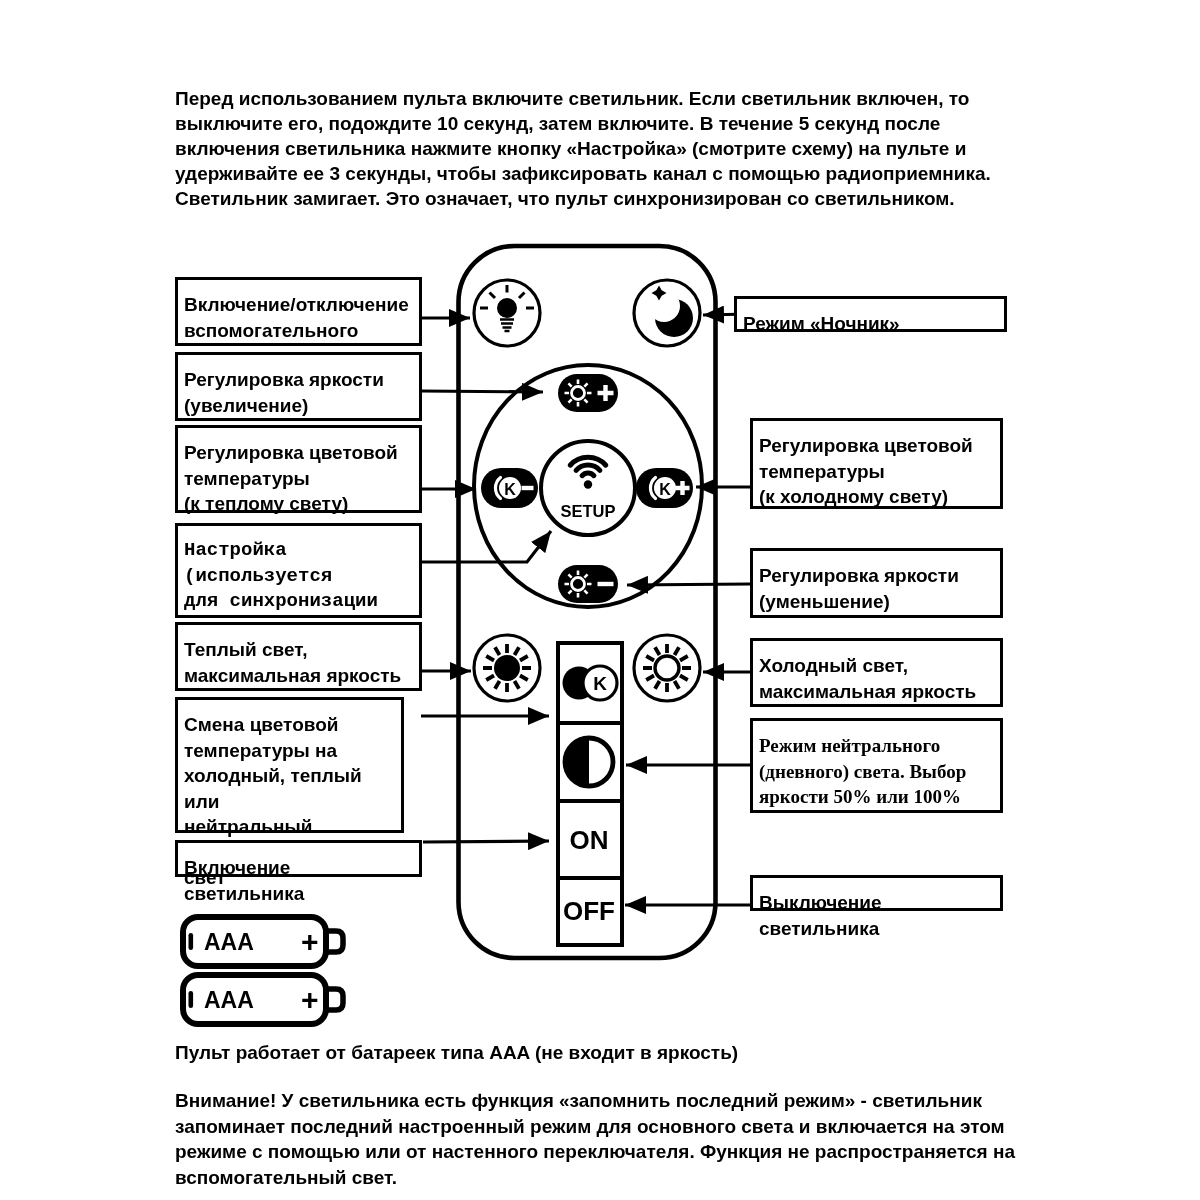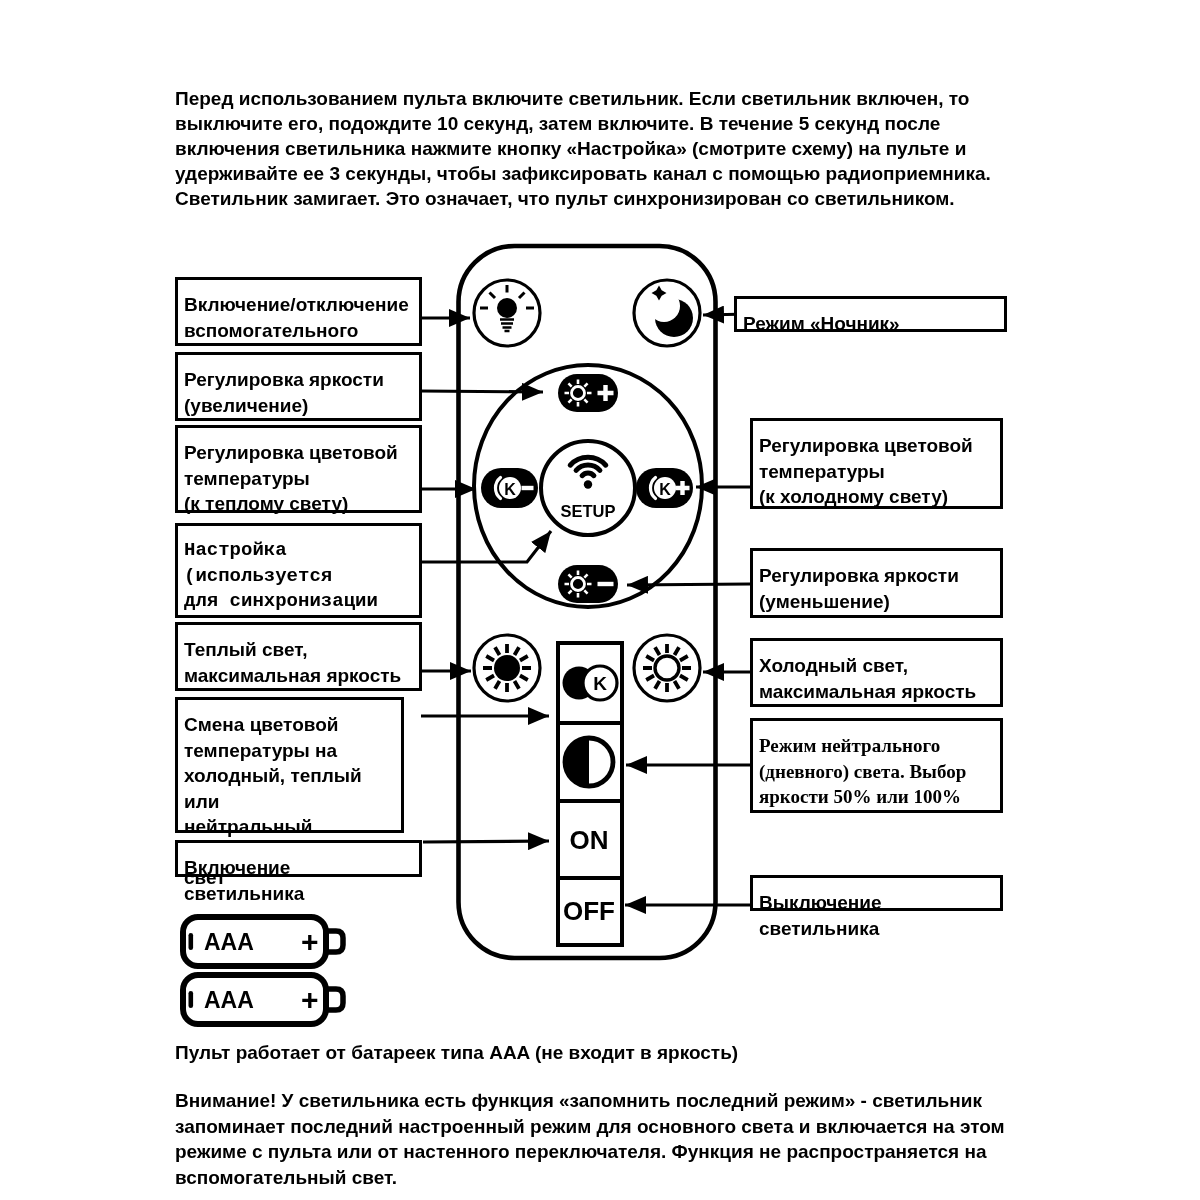--- a/index.html
+++ b/index.html
@@ -229,15 +229,15 @@
   <div class="callout r3">Регулировка яркости
 (уменьшение)</div>
   <div class="callout r4">Холодный свет,
 максимальная яркость</div>
   <div class="callout r5">Режим нейтрального
 (дневного) света. Выбор
 яркости 50% или 100%</div>
   <div class="callout r6">Выключение светильника</div>
 
   <p class="battery-note">Пульт работает от батареек типа AAA (не входит в яркость)</p>
-  <p class="warning">Внимание! У светильника есть функция «запомнить последний режим» - светильник запоминает последний настроенный режим для основного света и включается на этом режиме с пульта или от настенного переключателя. Функция не распространяется на вспомогательный свет.</p>
+  <p class="warning">Внимание! У светильника есть функция «запомнить последний режим» - светильник запоминает последний настроенный режим для основного света и включается на этом режиме с помощью или от настенного переключателя. Функция не распространяется на вспомогательный свет.</p>
 
 </div>
 
 </body></html>

